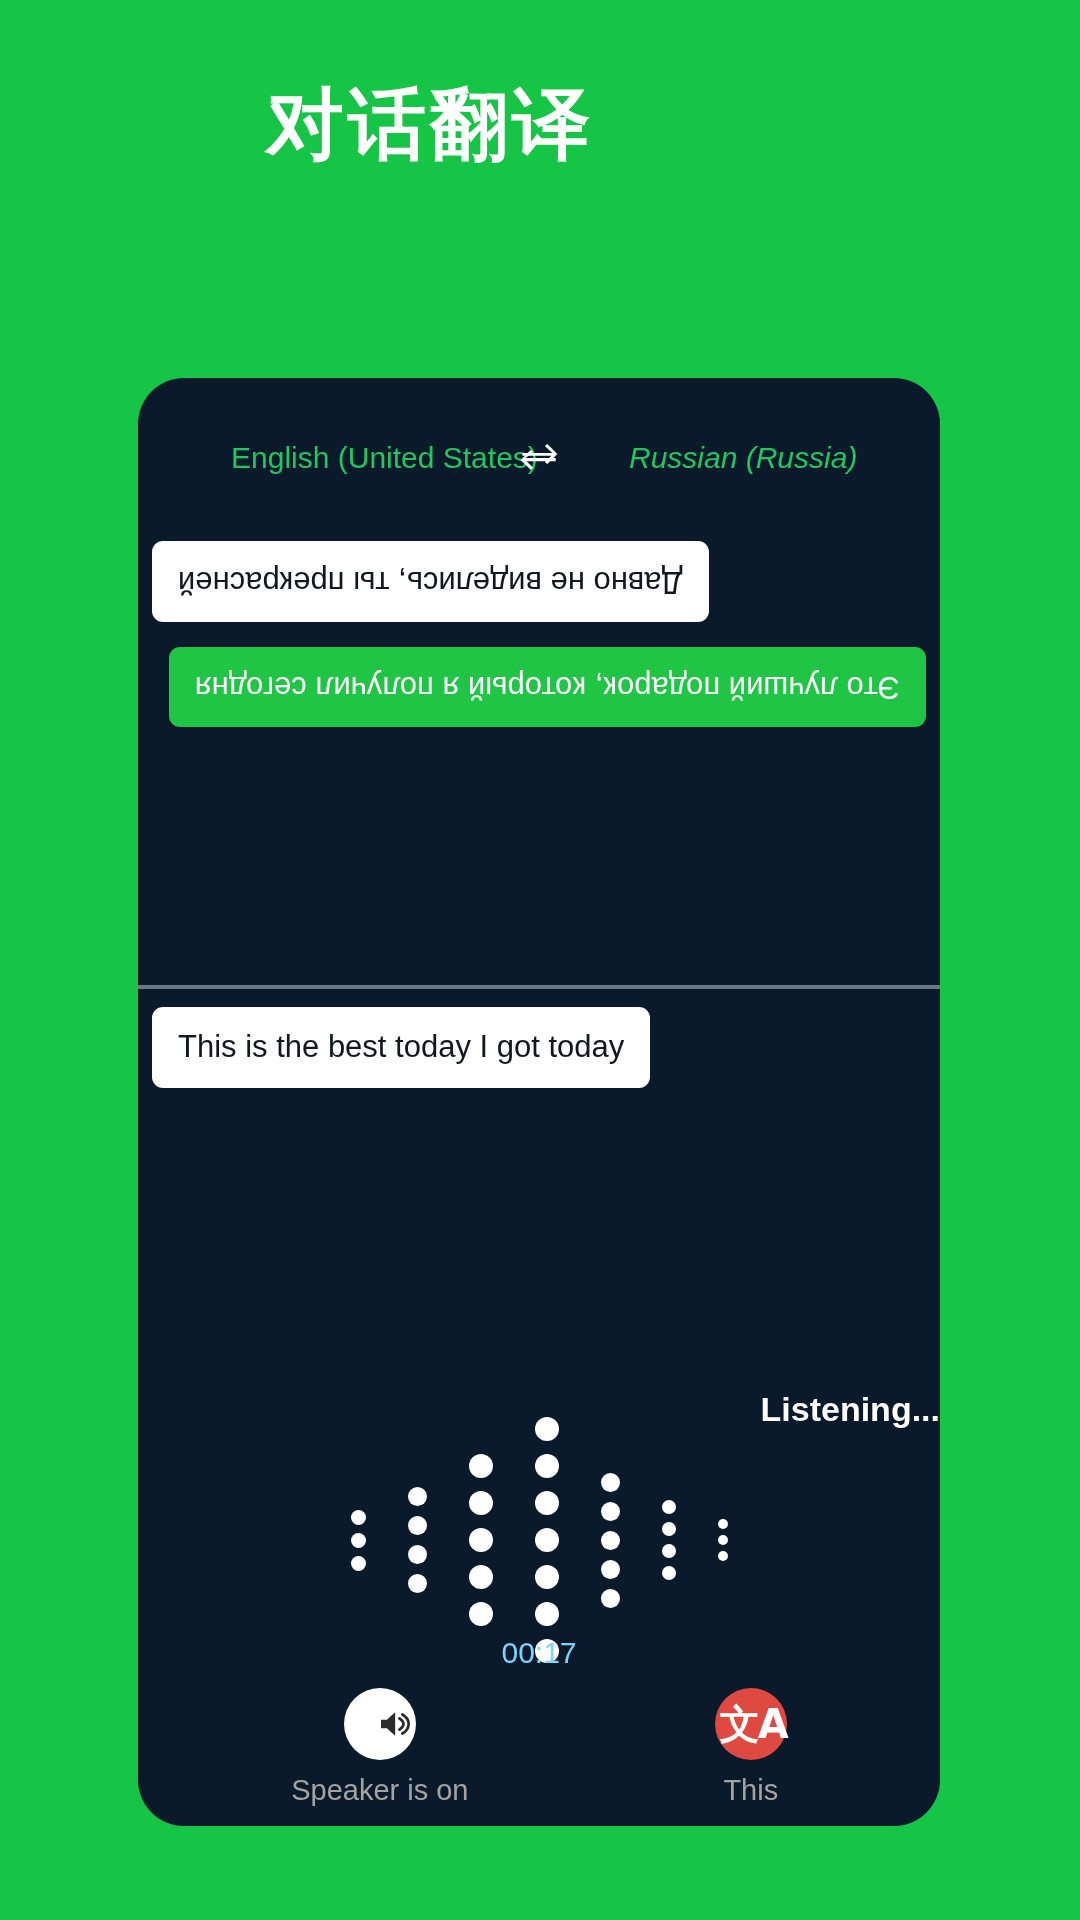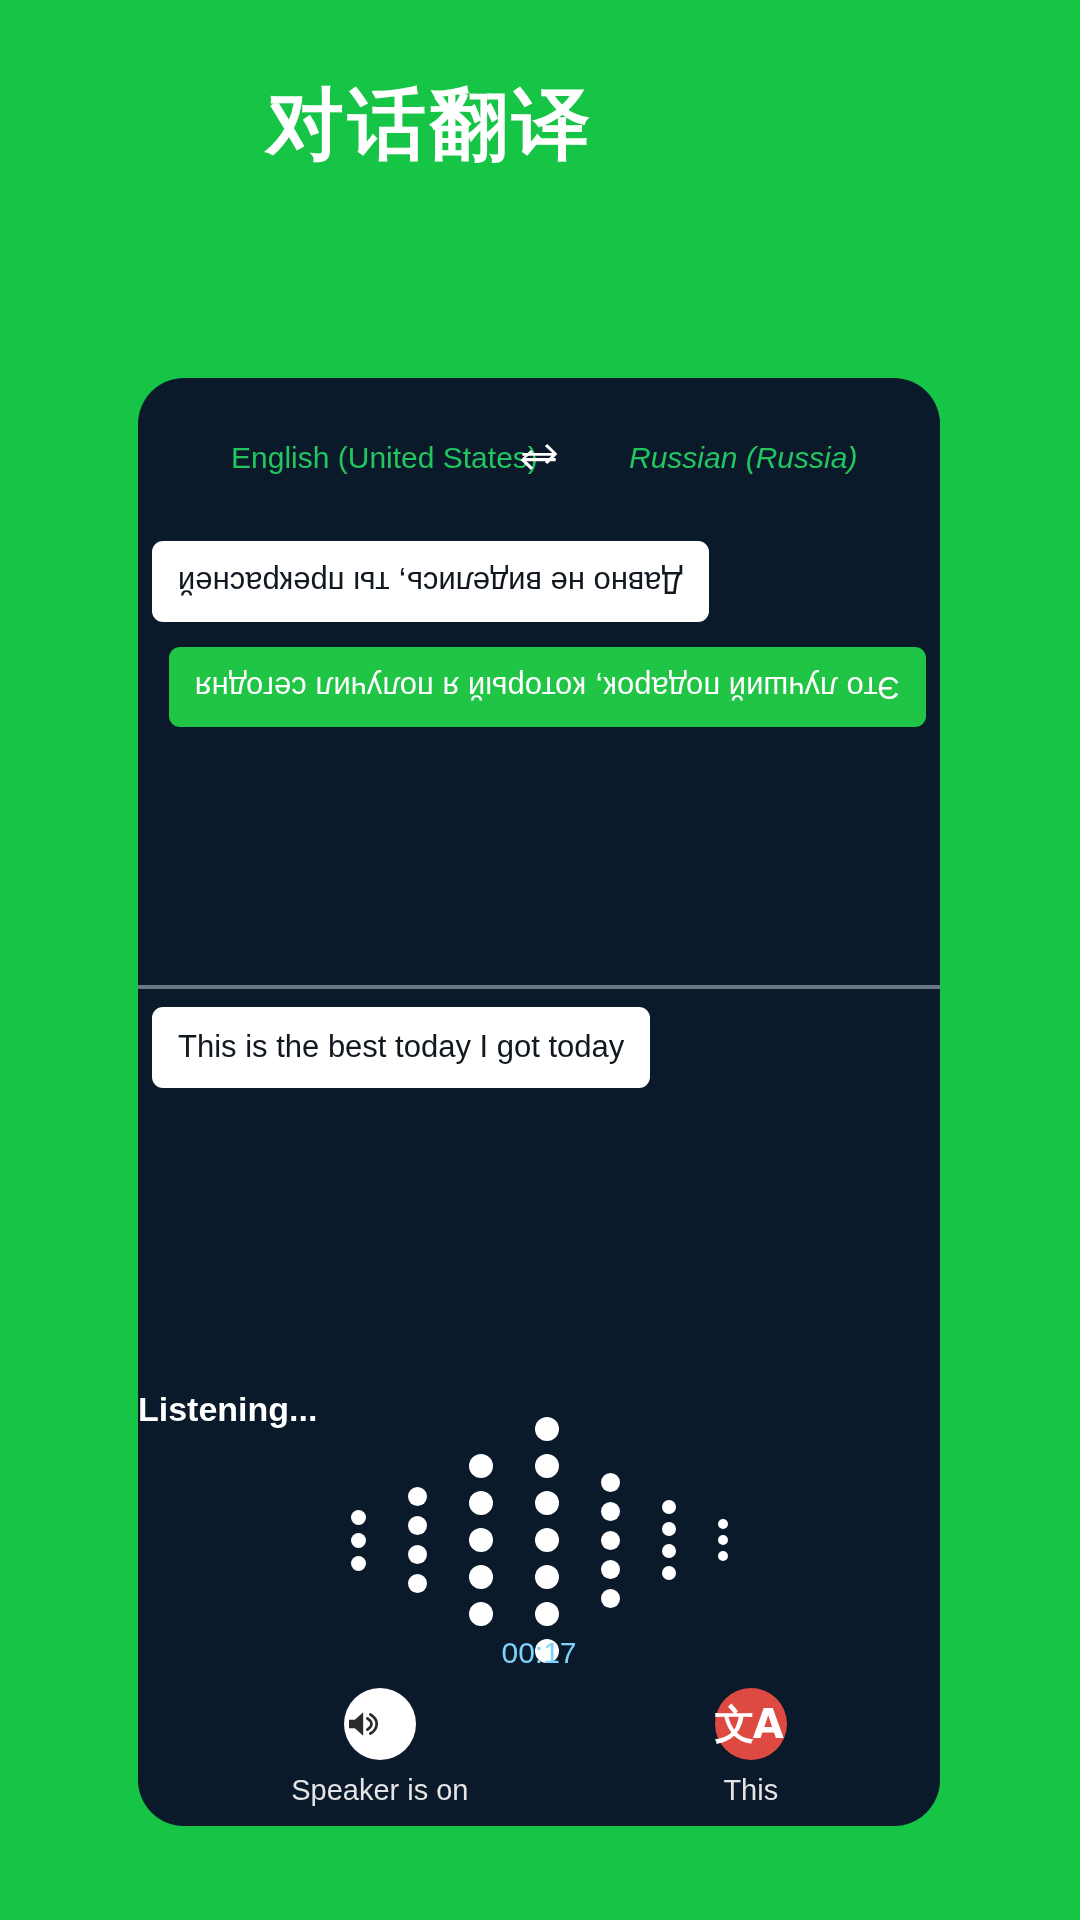--- a/index.html
+++ b/index.html
@@ -98,21 +98,21 @@
   .bubble.green { background:#21c546; color:#ffffff; }
   .bubble.white { background:#ffffff; color:#111820; }
   .row { display:flex; }
   .row.left  { justify-content:flex-start; }
   .row.right { justify-content:flex-end; }
 
   
   .listening {
     position:absolute;
     top:1012px; left:0; width:802px;
-    text-align:left;
+    text-align:right;
     color:#ffffff;
     font-size:34px;
     font-weight:bold;
   }
   .wave {
     position:absolute;
     top:1062px; left:0; width:802px; height:200px;
     display:flex;
     align-items:center;
     justify-content:center;
@@ -148,26 +148,26 @@
     flex-direction:column;
     align-items:center;
     gap:14px;
     cursor:pointer;
   }
   .ctrl-circle {
     width:72px; height:72px;
     border-radius:50%;
     display:flex;
     align-items:center;
-    justify-content:flex-start;
+    justify-content:flex-end;
   }
   .ctrl-circle.white { background:#ffffff; }
   .ctrl-circle.red { background:#de4a42; }
   .ctrl-label {
-    color:#e5e5e5;
+    color:#a3a3a3;
     font-size:29px;
     white-space:nowrap;
   }
   .ctrl-circle svg { display:block; }
   .translate-glyph {
     color:#ffffff;
     font-size:40px;
     font-weight:bold;
     line-height:1;
     letter-spacing:-2px;

